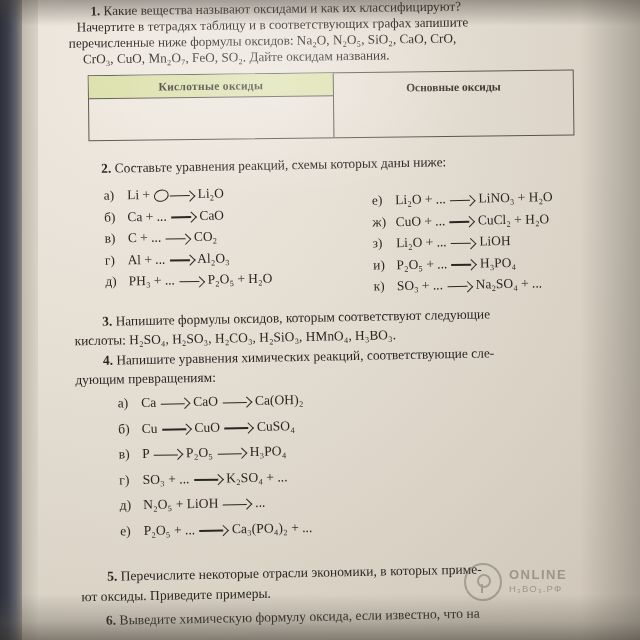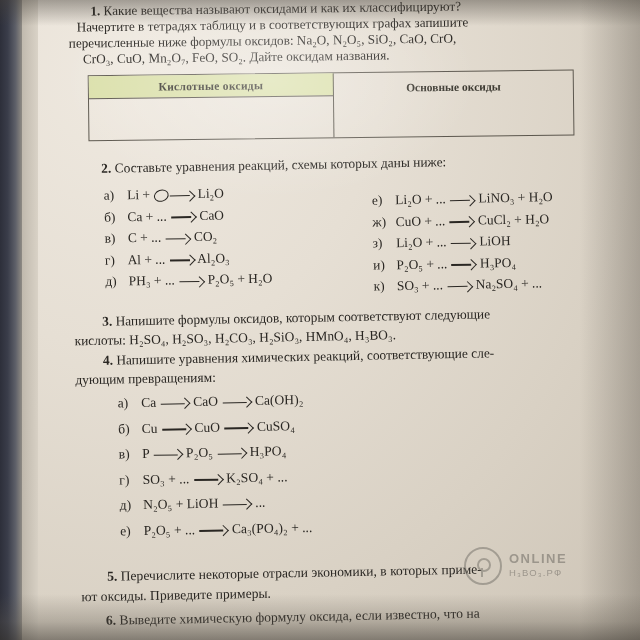--- a/index.html
+++ b/index.html
@@ -112,21 +112,21 @@
   .t4 .l2{margin-left:-28px;}
   .t4list{position:absolute;left:72px;top:392px;width:500px;font-size:13.6px;line-height:25.5px;}
 
   
   .t5{position:absolute;left:58px;top:568px;width:540px;font-size:13.6px;line-height:20px;}
   .t5 .l2{margin-left:-26px;}
   .t6{position:absolute;left:56px;top:614px;width:560px;font-size:13.6px;}
 
   
   .wm{
-    position:absolute;right:8px;bottom:48px;width:168px;height:52px;
+    position:absolute;right:8px;bottom:32px;width:168px;height:52px;
     opacity:.55;color:#6e6a63;
     display:flex;align-items:center;gap:7px;
   }
   .wm .ring{
     width:34px;height:34px;border:2px solid #7a766e;border-radius:50%;
     position:relative;flex:none;
   }
   .wm .ring::after{
     content:"";position:absolute;left:11px;top:9px;width:10px;height:10px;
     border-radius:50%;border:2px solid #7a766e;

